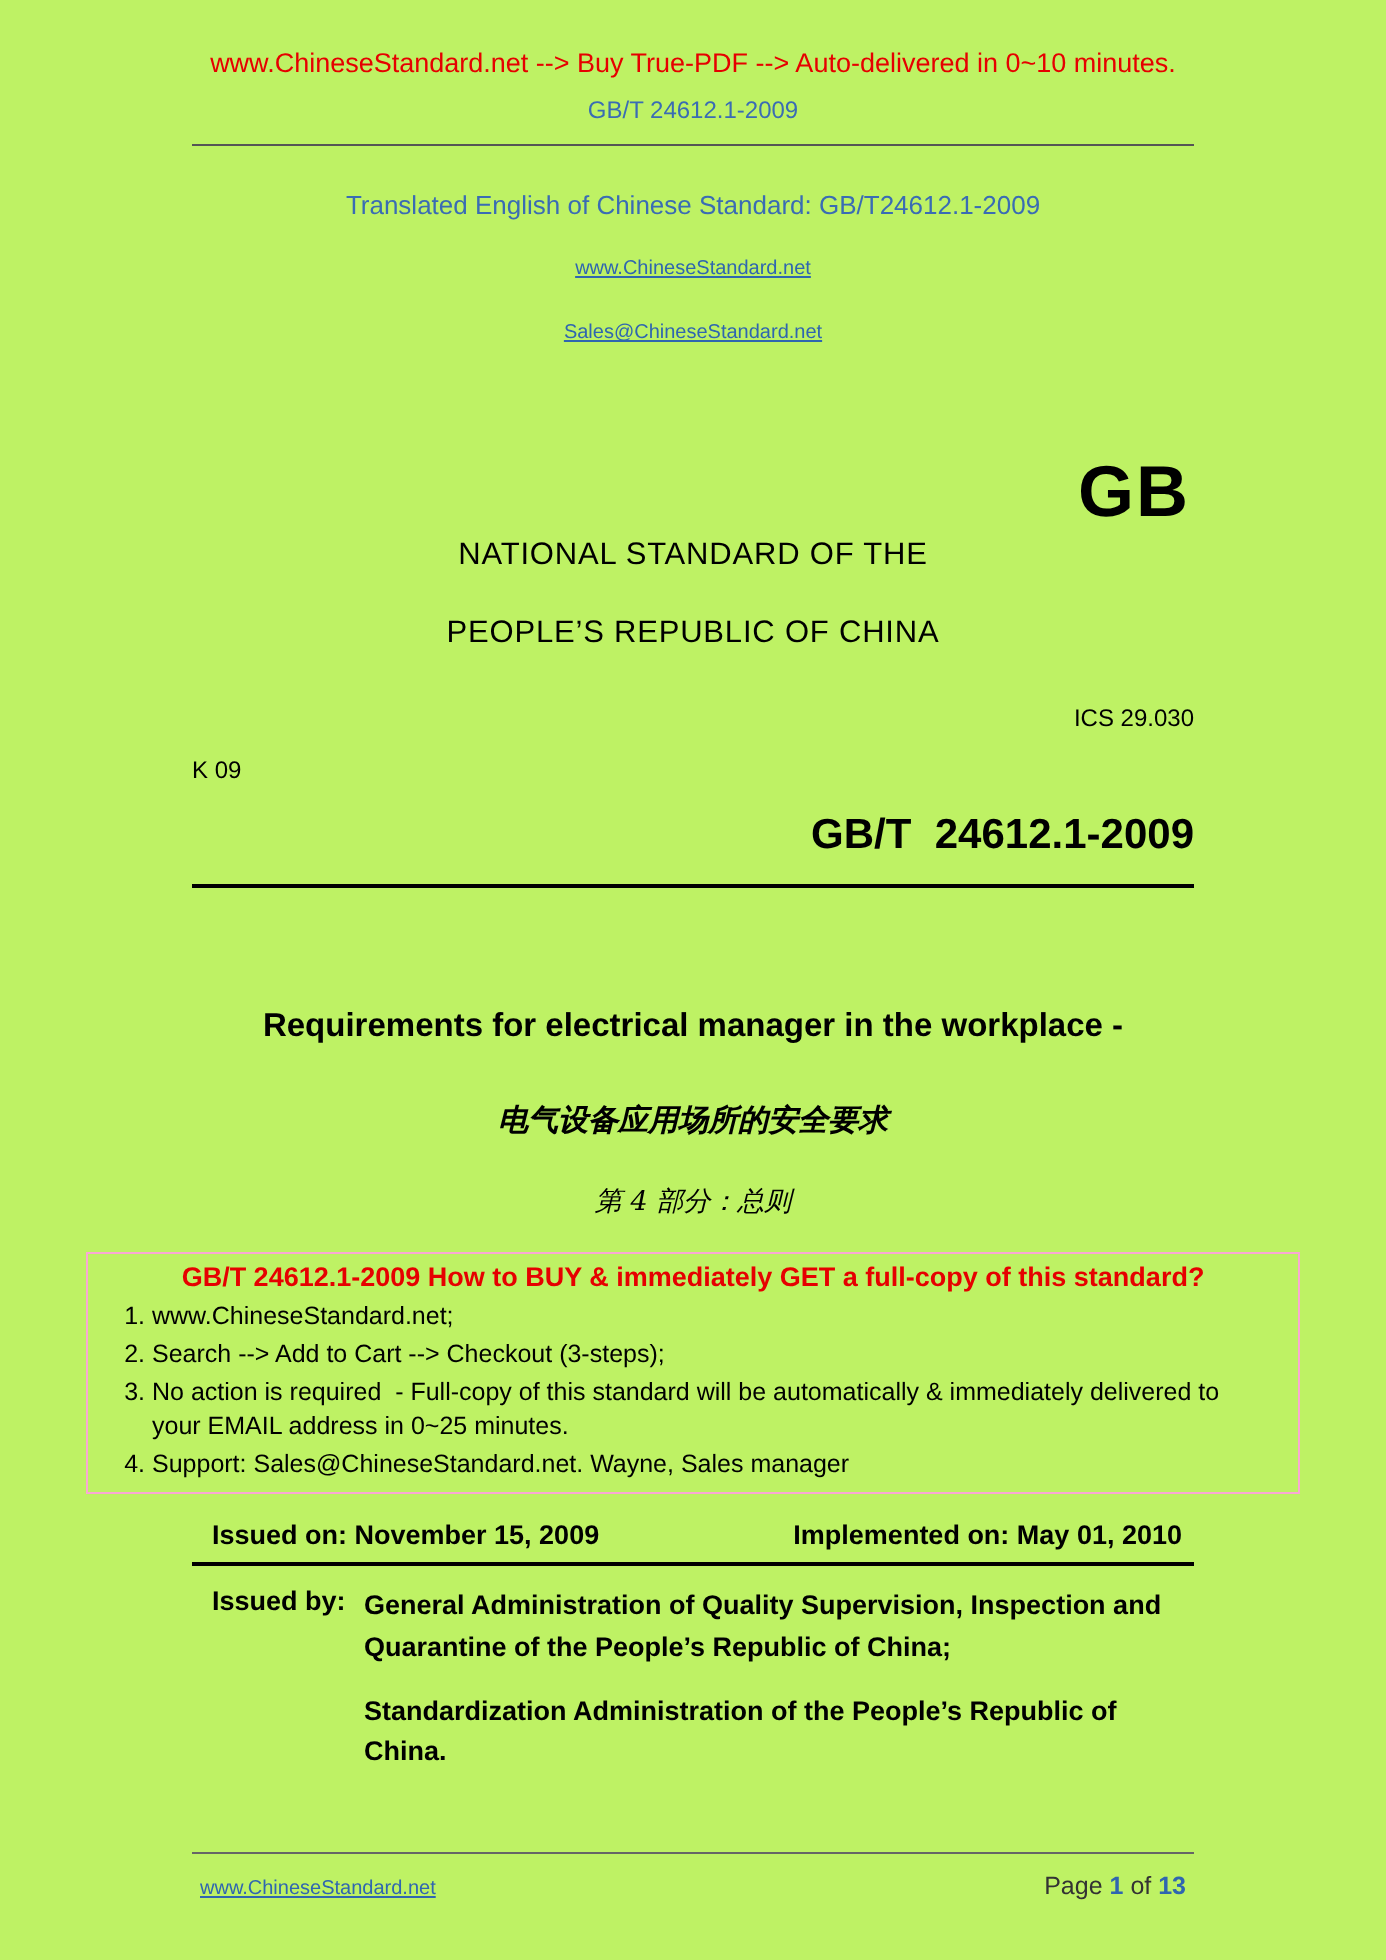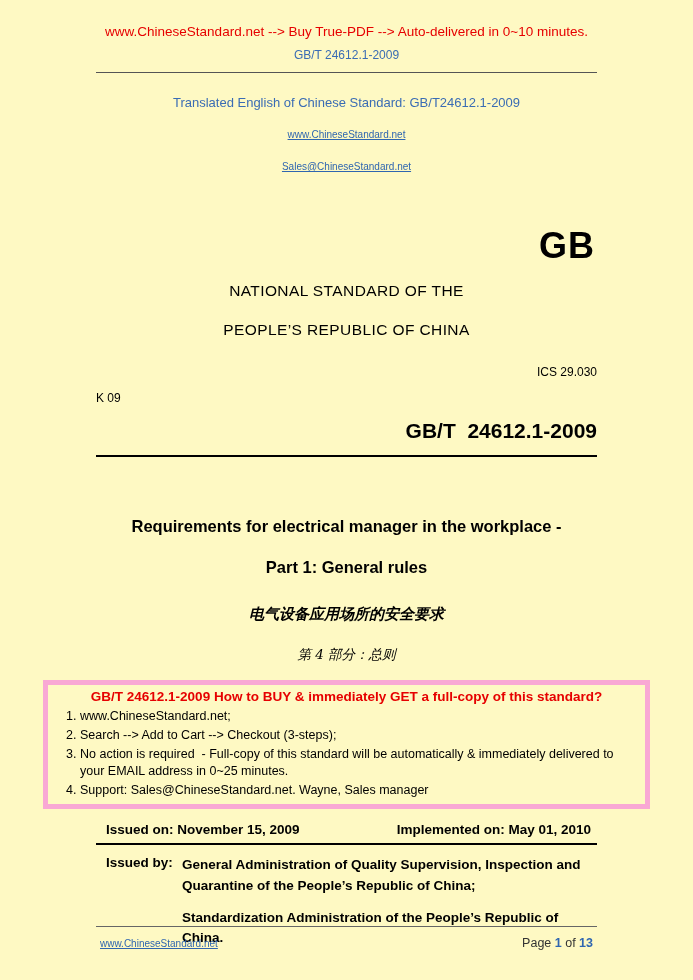--- a/index.html
+++ b/index.html
@@ -4,21 +4,21 @@
 <style>
   * { margin: 0; padding: 0; box-sizing: border-box; }
   html, body { background: #ffffff; }
   body { font-family: "Liberation Sans", sans-serif; color: #000; }
 
   .page {
     position: relative;
     width: 693px;
     height: 980px;
     margin: 0 auto;
-    background: #fef9c3;
+    background: #bef264;
     overflow: hidden;
   }
   .content { padding: 0 96px; }
 
   .banner {
     margin-top: 24px;
     text-align: center;
     color: #e60000;
     font-size: 13.5px;
   }
@@ -51,21 +51,21 @@
     font-weight: bold;
     letter-spacing: 1px;
     padding-right: 2px;
     line-height: 1;
   }
   .nat-line {
     text-align: center;
     font-size: 15.5px;
     letter-spacing: 0.4px;
   }
-  .nat-1 { margin-top: 18px; }
+  .nat-1 { margin-top: 5px; }
   .nat-2 { margin-top: 21px; }
 
   .ics   { margin-top: 26px; font-size: 12px; text-align: right; }
   .kcode { margin-top: 12px; font-size: 12px; }
 
   .std-num {
     margin-top: 14px;
     text-align: right;
     font-weight: bold;
     font-size: 21px;
@@ -92,21 +92,21 @@
     font-style: italic;
   }
   .title-cn-2 {
     margin-top: 22px;
     font-size: 13.5px;
     font-style: italic;
   }
 
   .buy-box {
     margin: 16px -53px 0;
-    border: 5px solid #f9a8d4;
+    border: 1px solid #f9a8d4;
     padding: 4px 10px 6px;
   }
   .buy-heading {
     color: #e60000;
     font-weight: bold;
     text-align: center;
     font-size: 13.5px;
   }
   .buy-list {
     margin: 4px 16px 0 22px;
@@ -183,21 +183,20 @@
     <div class="nat-line nat-1">NATIONAL STANDARD OF THE</div>
     <div class="nat-line nat-2">PEOPLE’S REPUBLIC OF CHINA</div>
 
     <div class="ics">ICS 29.030</div>
     <div class="kcode">K 09</div>
 
     <div class="std-num">GB/T  24612.1-2009</div>
     <div class="rule-thick"></div>
 
     <div class="title-en title-en-1">Requirements for electrical manager in the workplace -</div>
-    <div class="title-en title-en-2">Part 1: General rules</div>
 
     <div class="title-cn title-cn-1">电气设备应用场所的安全要求</div>
     <div class="title-cn title-cn-2">第 4 部分：总则</div>
 
     <div class="buy-box">
       <div class="buy-heading">GB/T 24612.1-2009 How to BUY &amp; immediately GET a full-copy of this standard?</div>
       <ol class="buy-list">
         <li>www.ChineseStandard.net;</li>
         <li>Search --&gt; Add to Cart --&gt; Checkout (3-steps);</li>
         <li>No action is required  - Full-copy of this standard will be automatically &amp; immediately delivered to your EMAIL address in 0~25 minutes.</li>

